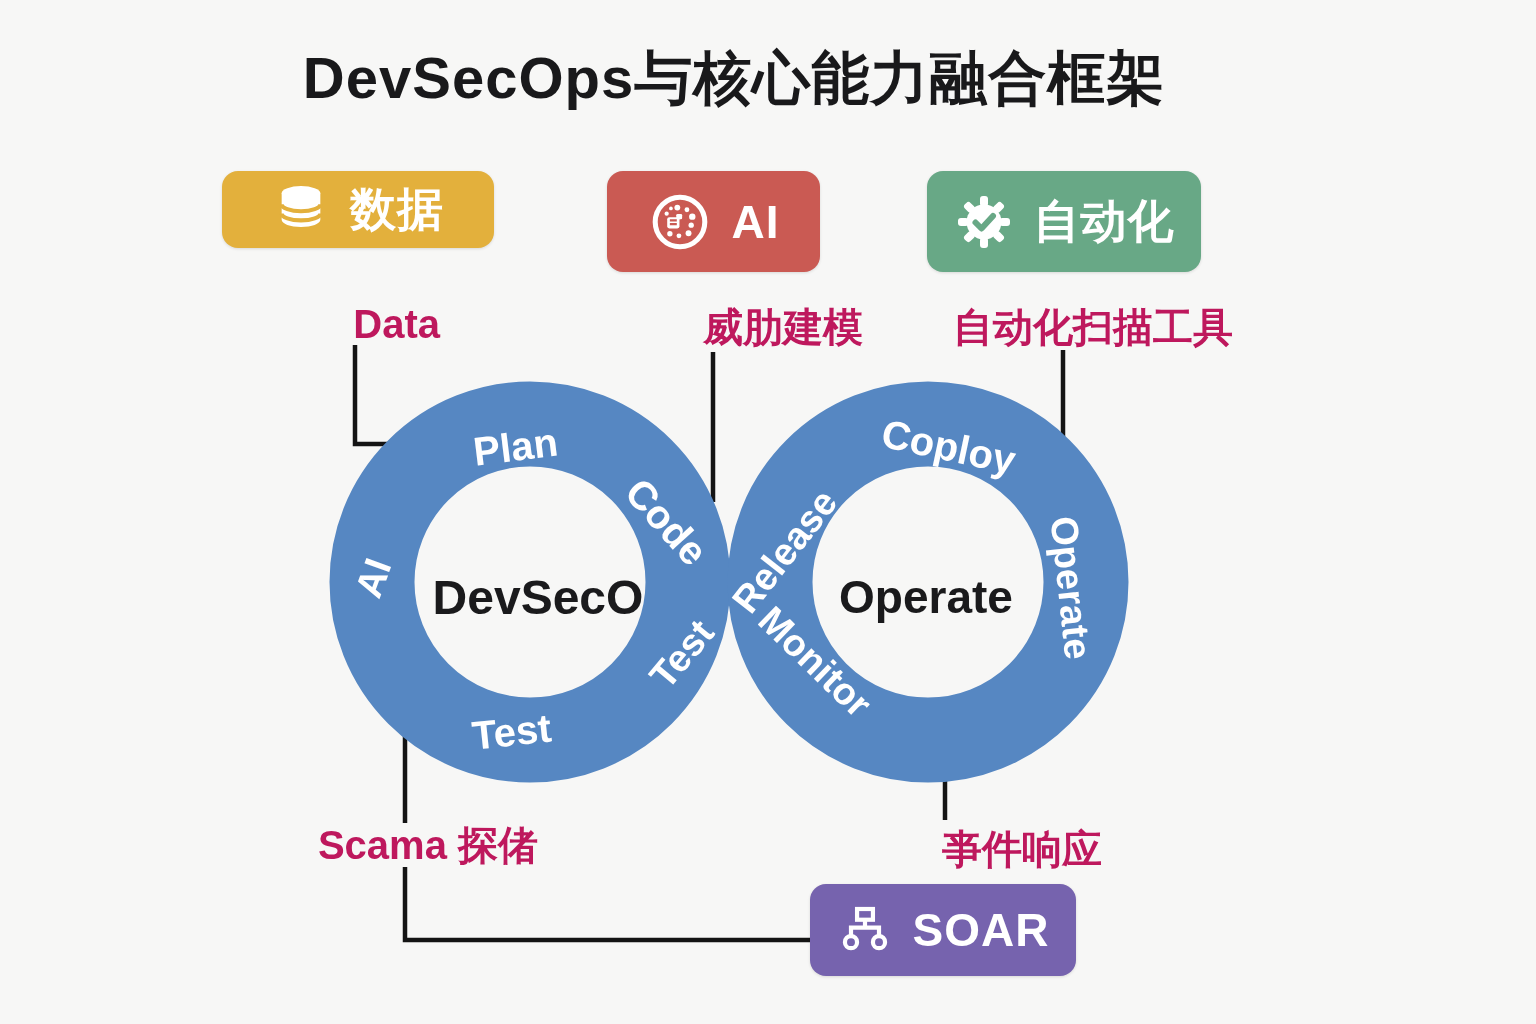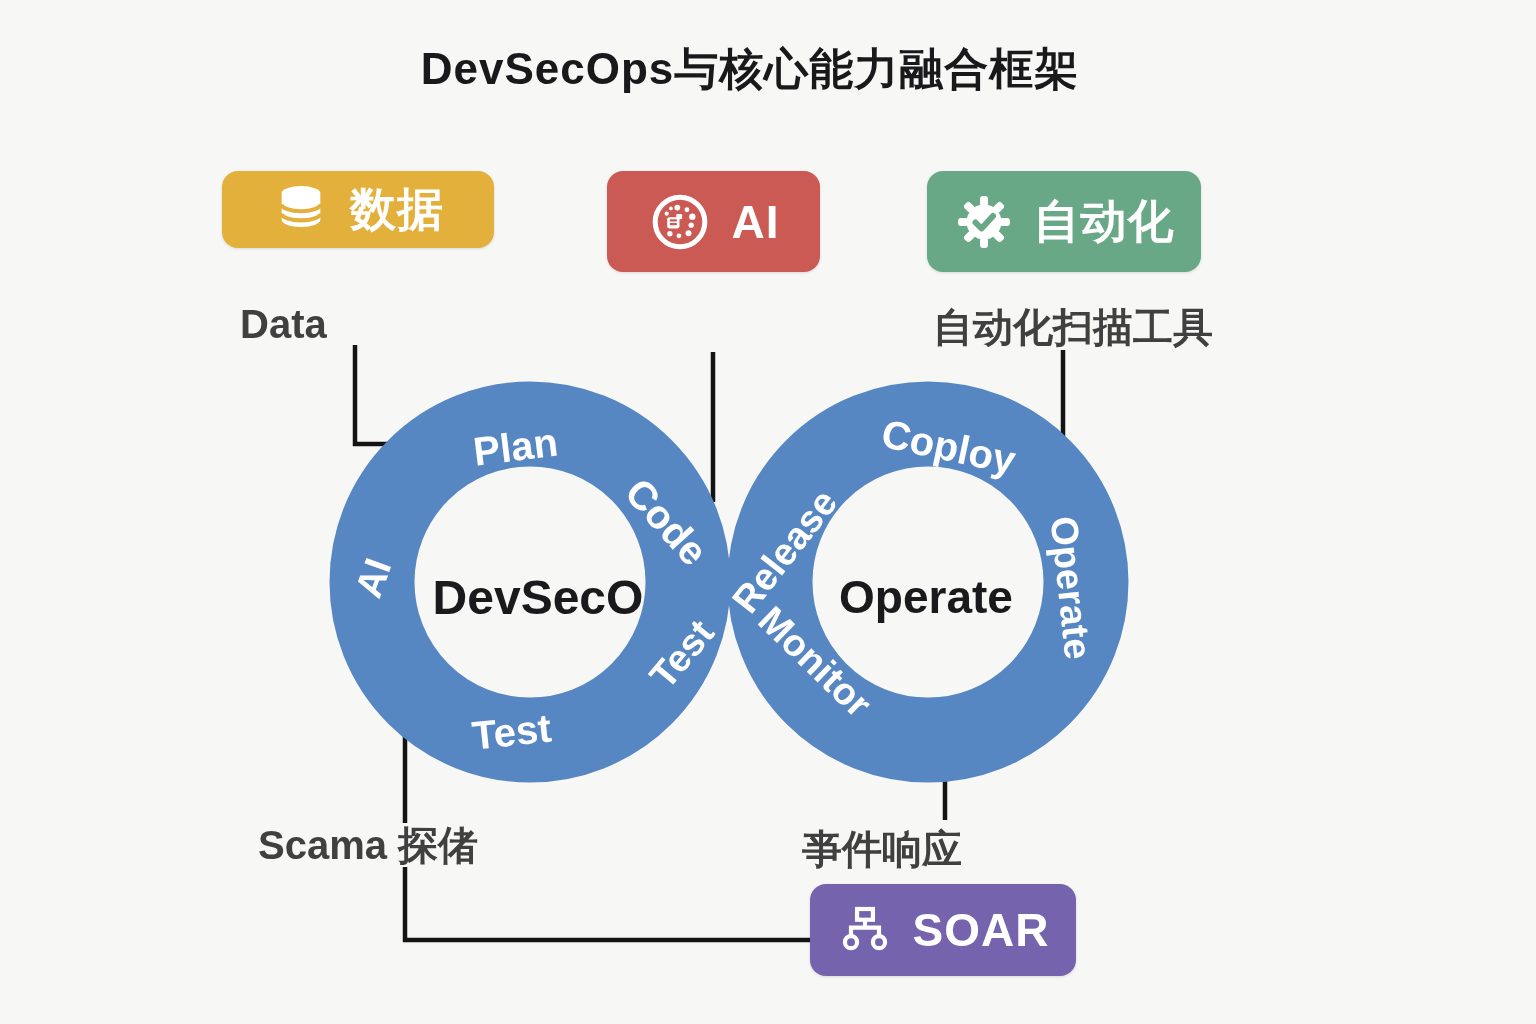--- a/index.html
+++ b/index.html
@@ -9,44 +9,43 @@
   }
   .canvas{
     position:relative;
     width:1536px;height:1024px;
     background:#f7f7f6;
     overflow:hidden;
   }
   .page-title{
     position:absolute;left:0;top:40px;width:1468px;
     text-align:center;
-    font-size:44px;font-weight:700;color:#19191b;
+    font-size:58px;font-weight:700;color:#19191b;
     letter-spacing:1px;
-    margin-left:16px;
   }
   .badge{
     position:absolute;
     display:flex;align-items:center;justify-content:center;
     gap:20px;
     border-radius:16px;
     color:#ffffff;
     box-shadow:0 1px 3px rgba(0,0,0,0.12);
   }
   .badge .badge-label{
     font-size:46px;font-weight:700;letter-spacing:1px;
   }
   .badge svg{display:block;}
   .badge-data{left:222px;top:171px;width:272px;height:77px;}
   .badge-ai{left:607px;top:171px;width:213px;height:101px;}
   .badge-automation{left:927px;top:171px;width:274px;height:101px;}
   .badge-soar{left:810px;top:884px;width:266px;height:92px;}
   .sub-label{
     position:absolute;
-    font-size:40px;font-weight:600;color:#404040;
-    text-align:left;
+    font-size:40px;font-weight:600;color:#be185d;
+    text-align:right;
     white-space:nowrap;
   }
   .lbl-data{left:240px;top:302px;width:200px;}
   .lbl-threat{left:563px;top:300px;width:300px;}
   .lbl-scan-tools{left:933px;top:300px;width:300px;}
   .lbl-scan-probe{left:248px;top:818px;width:300px;}
   .lbl-scan-probe span{background:#f7f7f6;padding:0 10px;}
   .lbl-incident{left:802px;top:822px;width:300px;}
   svg.layer{position:absolute;left:0;top:0;}
   .ring-label{
@@ -159,19 +158,20 @@
         <rect x="8.6" y="3" width="6.8" height="4.6"></rect>
         <path d="M12 7.6 v3.4 M6 14.4 v-3.4 h12 v3.4"></path>
         <circle cx="6" cy="17.2" r="2.6"></circle>
         <circle cx="18" cy="17.2" r="2.6"></circle>
       </g>
     </svg>
     <span class="badge-label">SOAR</span>
   </div>
 
   <div class="sub-label lbl-data">Data</div>
+  <div class="sub-label lbl-threat">威肋建模</div>
   <div class="sub-label lbl-scan-tools">自动化扫描工具</div>
   <div class="sub-label lbl-incident">亊件响应</div>
   <div class="sub-label lbl-scan-probe">
     <span>Scama 探偖</span>
   </div>
 
 </div>
 
 </body></html>

